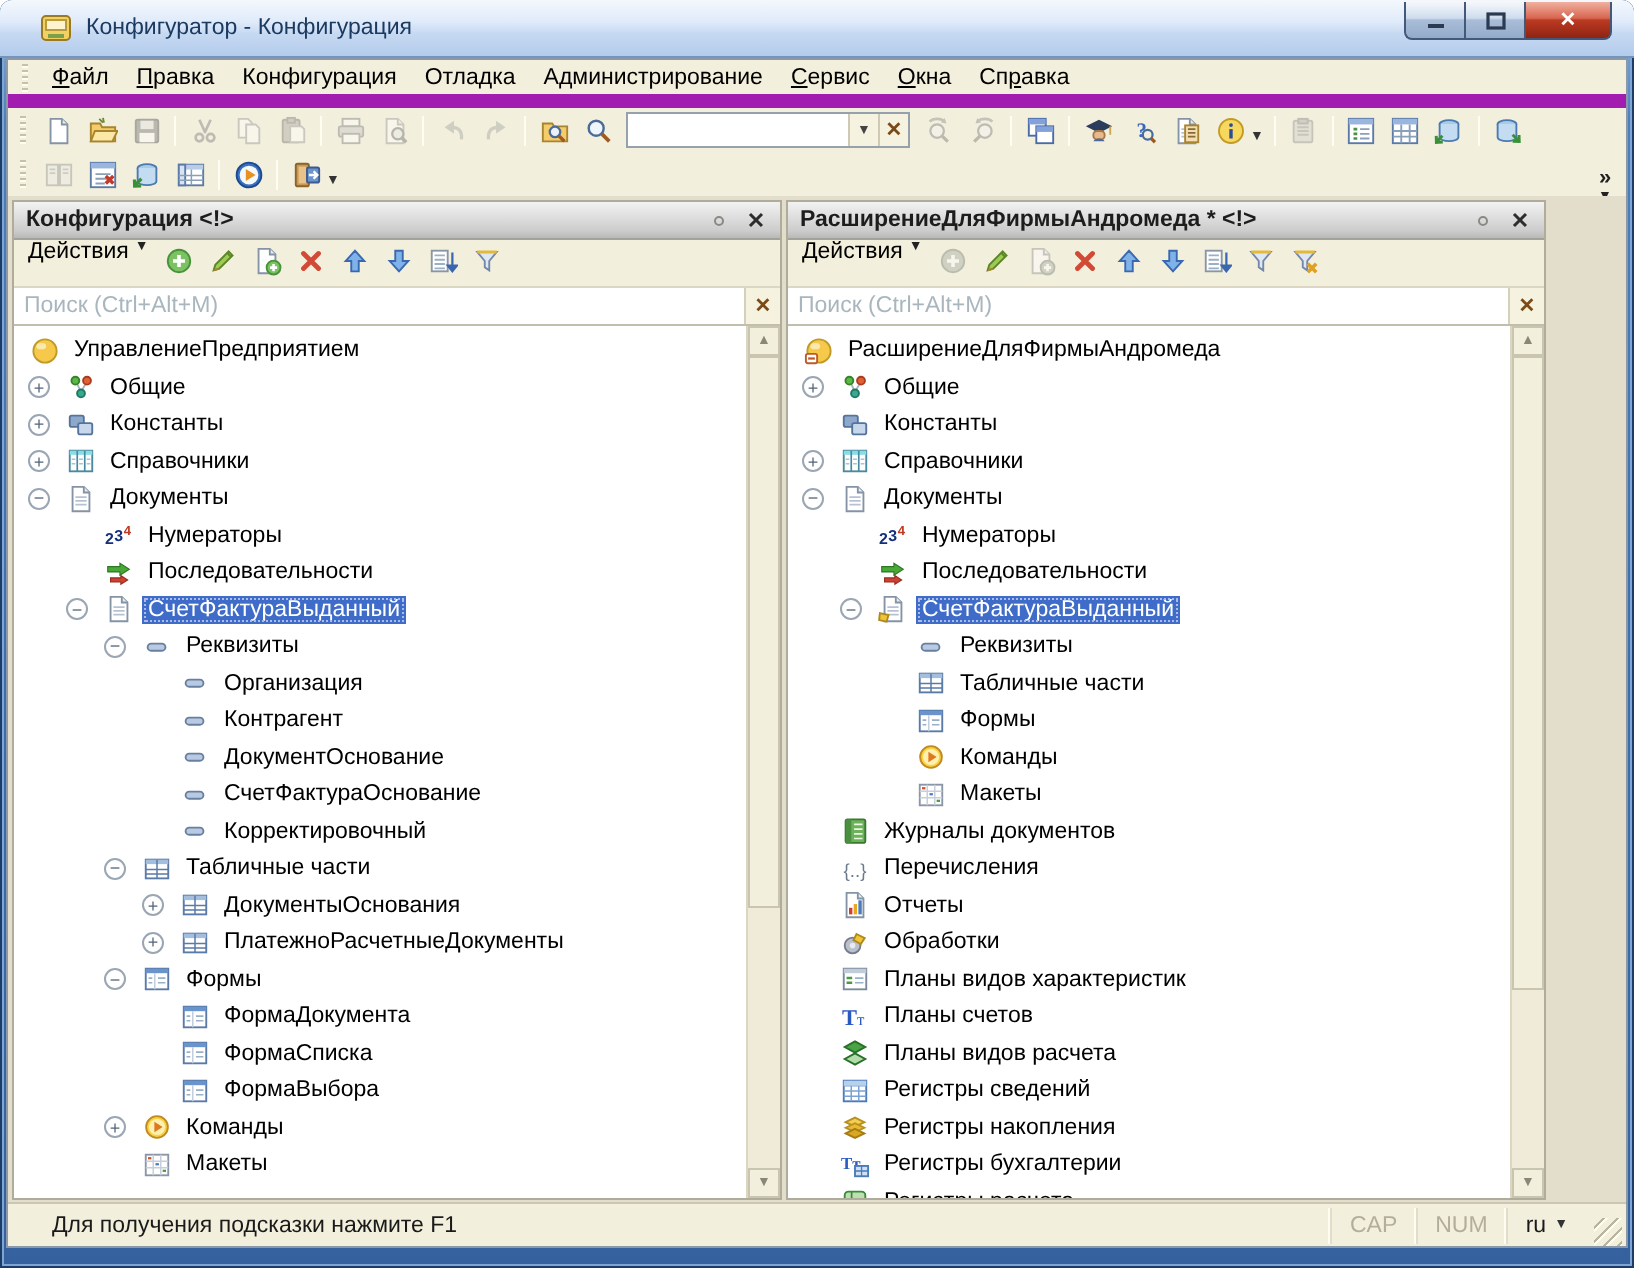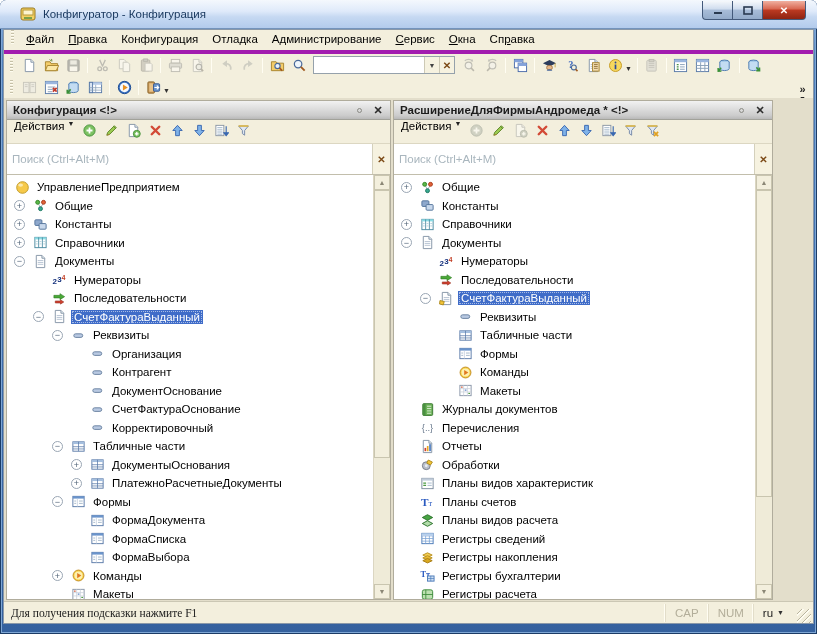--- a/index.html
+++ b/index.html
@@ -16,21 +16,21 @@
   .caption{position:absolute;top:1px;right:11px;display:flex;}
   .cbtn{height:19px;border:1px solid #43597a;border-top:none;display:flex;align-items:center;justify-content:center;
         color:#fff;font-size:10px;font-weight:bold;}
   .cbtn.min,.cbtn.max{width:30px;background:linear-gradient(180deg,#f5f8fb,#cfdcee 45%,#a9bdd8 50%,#93abca);color:#2a3a50;}
   .cbtn.min{border-radius:0 0 0 4px;border-right:none;}
   .cbtn.max{border-right:none;}
   .cbtn.close{width:44px;background:linear-gradient(180deg,#f0b0a0,#d86650 45%,#bc3a22 50%,#8e2312);border-radius:0 0 4px 0;}
   
   .client{position:absolute;left:3px;right:3px;top:29px;bottom:10px;background:#f3efdd;
           border:1px solid #8a98a8;display:flex;flex-direction:column;overflow:hidden;}
-  .menubar{height:24px;display:flex;padding:0 4px;border-bottom:4px solid #a21caf;}
+  .menubar{height:24px;display:flex;align-items:center;padding:0 4px;border-bottom:7px solid #a21caf;}
   .menu-item{padding:3px 7px;}
   .menu-item u{text-underline-offset:1px;}
   .toolbar{height:22px;display:flex;align-items:center;padding:0 3px;}
   .grip{width:3px;height:14px;margin:0 5px 0 3px;flex:none;
         background:repeating-linear-gradient(180deg,#c6c1a8 0,#c6c1a8 1px,#fffdf0 1px,#fffdf0 2px,transparent 2px,transparent 3px);}
   .tbtn{width:22px;height:20px;flex:none;display:flex;align-items:center;justify-content:center;}
   .tbtn.disabled{filter:grayscale(92%);opacity:.42;}
   .tsep{width:1px;height:15px;flex:none;background:#c4bfa6;border-right:1px solid #fffdf2;margin:0 3px;}
   .dd{font-size:7px;color:#333;margin:6px 2px 0 -1px;}
   .combo{display:flex;align-items:center;height:18px;background:#fff;border:1px solid #95a1ab;margin:0 3px;}
@@ -50,21 +50,21 @@
   .phead{height:19px;flex:none;background:linear-gradient(180deg,#f2f2f2,#cccccc 80%,#b9b9b9);
          display:flex;align-items:center;padding:0 5px 0 6px;border-bottom:1px solid #a2a29a;}
   .phead .t{font-weight:bold;color:#1d1d1d;flex:1;white-space:nowrap;overflow:hidden;}
   .pin{width:5px;height:5px;border:1px solid #8a8a84;border-radius:50%;margin-right:9px;flex:none;}
   .pclose{color:#2d2d2d;font-weight:bold;width:14px;text-align:center;font-size:11px;flex:none;}
   .actions{height:23px;flex:none;display:flex;padding:0 3px;}
   .actions .lbl{margin:0 3px 0 4px;}
   .actions .caret{font-size:7px;color:#222;margin-right:5px;}
   .abtn{width:21px;height:20px;flex:none;display:flex;align-items:center;justify-content:center;}
   .abtn.disabled{filter:grayscale(88%);opacity:.45;}
-  .searchrow{height:32px;flex:none;display:flex;align-items:stretch;background:#fff;
+  .searchrow{height:20px;flex:none;display:flex;align-items:stretch;background:#fff;
              border-top:1px solid #dcd7c2;border-bottom:1px solid #c2beac;}
   .searchrow input{flex:1;border:0;outline:0;padding:2px 5px;font:inherit;color:#000;background:#fff;}
   .searchrow input::placeholder{color:#a9b6be;}
   .search-x{width:18px;flex:none;border-left:1px solid #d4d0bc;background:#f6f2e0;color:#7c4a16;
             font-weight:bold;font-size:10px;display:flex;align-items:center;justify-content:center;}
   .treewrap{flex:1;display:flex;min-height:0;background:#fff;}
   .tree{flex:1;overflow:hidden;padding:3px 0 0 7px;}
   .trow{height:18.5px;display:flex;align-items:center;white-space:nowrap;}
   .slot{width:18px;flex:none;display:flex;align-items:center;}
   .exp{width:11px;height:11px;border:1px solid #9aa6b4;border-radius:50%;background:#fff;color:#53импprogress}
@@ -72,21 +72,21 @@
   .ticon{width:16px;height:15px;flex:none;margin-right:4px;display:flex;align-items:center;justify-content:center;}
   .tlabel{padding:1px 3px;color:#000;}
   .trow.selected .tlabel{background:#3f6cc8;color:#fff;outline:1px dotted #a9bce6;outline-offset:-2px;}
   .scroll{width:17px;flex:none;background:#efebd8;border-left:1px solid #dbd6c2;display:flex;flex-direction:column;}
   .sbtn{height:15px;flex:none;background:#f3efdd;border:1px solid #c9c5af;color:#8b8776;font-size:7px;
         display:flex;align-items:center;justify-content:center;}
   .strack{flex:1;position:relative;}
   .sthumb{position:absolute;left:0;right:0;top:0;background:#f3efdd;border:1px solid #c9c5af;}
   
   .statusbar{height:22px;flex:none;background:#f3efdd;border-top:1px solid #cbc7b4;display:flex;align-items:center;}
-  .status-hint{flex:1;padding-left:7px;color:#1a1a1a;font-family:Liberation Serif, serif;}
+  .status-hint{flex:1;padding-left:22px;color:#1a1a1a;}
   .scell{padding:3px 9px;border-left:1px solid #e2ddc9;box-shadow:-1px 0 0 #fffdf2;color:#b3ae9a;}
   .scell.lang{color:#1a1a1a;display:flex;align-items:center;gap:4px;}
   .scell.lang .la{font-size:7px;color:#333;}
   .rgrip{width:14px;height:14px;margin:6px 2px 0 4px;
          background:repeating-linear-gradient(135deg,transparent 0,transparent 3px,#b9b49e 3px,#b9b49e 4px,#fffdf2 4px,#fffdf2 5px);}
   svg{display:block;}
 </style>
 </head>
 <body>
 
@@ -881,20 +881,31 @@
                 </span>
               </span>
             </span>
         </div>
         <div class="searchrow">
           <input placeholder="Поиск (Ctrl+Alt+M)" style="">
           <span class="search-x">✕</span>
         </div>
         <div class="treewrap">
           <div class="tree">
+              <div class="trow">
+                <span class="ticon">
+                  <svg width="15" height="15" viewBox="0 0 16 16">
+                    <circle cx="8" cy="8" r="6.2" fill="#f6c94a" stroke="#c09a28"></circle>
+                    <ellipse cx="6" cy="5.4" rx="2.6" ry="1.7" fill="#fbe9ae"></ellipse>
+                    <rect x="1" y="9.5" width="6" height="5" rx="1" fill="#fff" stroke="#c05828"></rect>
+                    <path d="M2.2 12h3.6" stroke="#c05828" stroke-width="1.2"></path>
+                  </svg>
+                </span>
+                <span class="tlabel">РасширениеДляФирмыАндромеда</span>
+              </div>
               <div class="trow" style="padding-left: 0px;">
                 <span class="slot">
                   <span class="exp">+</span>
                 </span>
                 <span class="ticon">
                   <svg width="15" height="15" viewBox="0 0 16 16">
                     <path d="M5.5 5.5 8 10.5 11 5.5" fill="none" stroke="#a8b4c0"></path>
                     <circle cx="5" cy="4.6" r="2.1" fill="#58b848" stroke="#368428"></circle>
                     <circle cx="11.2" cy="4.6" r="2.1" fill="#e06038" stroke="#a83c1c"></circle>
                     <circle cx="8" cy="11.4" r="2.1" fill="#38a890" stroke="#1c7860"></circle>

